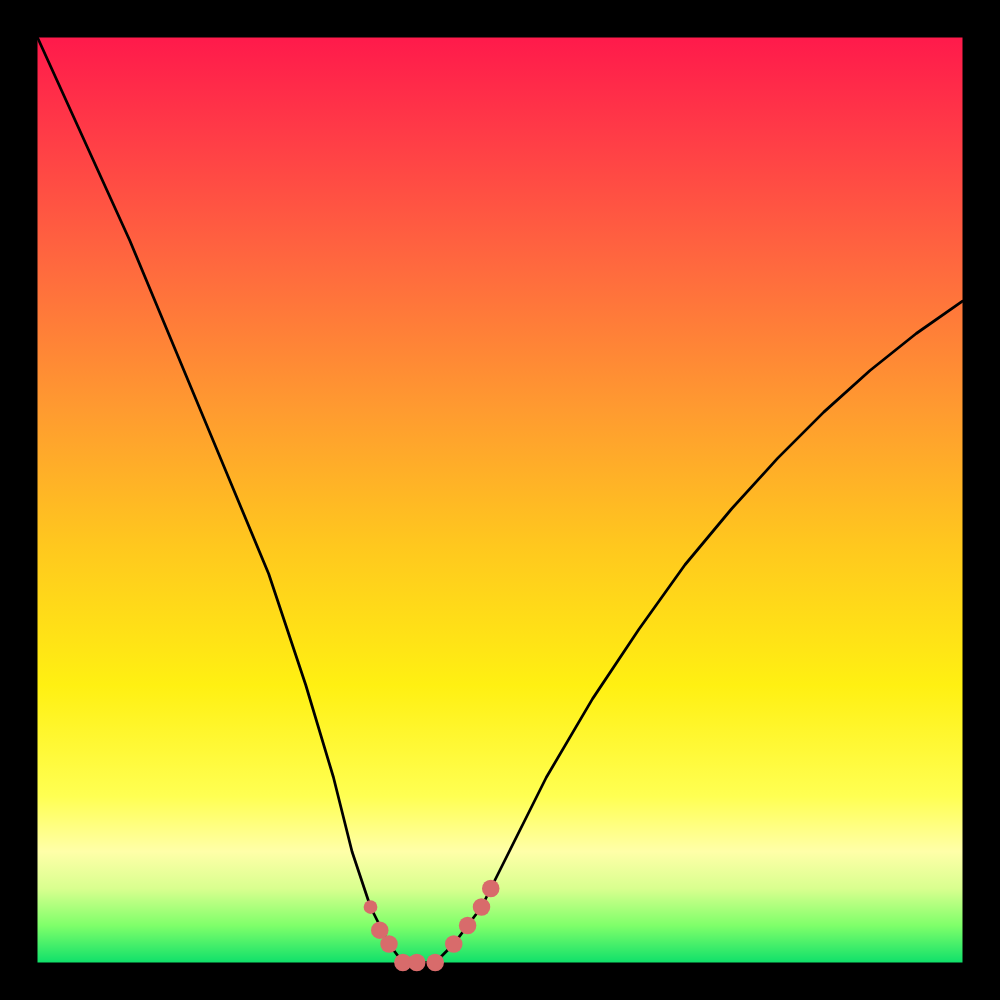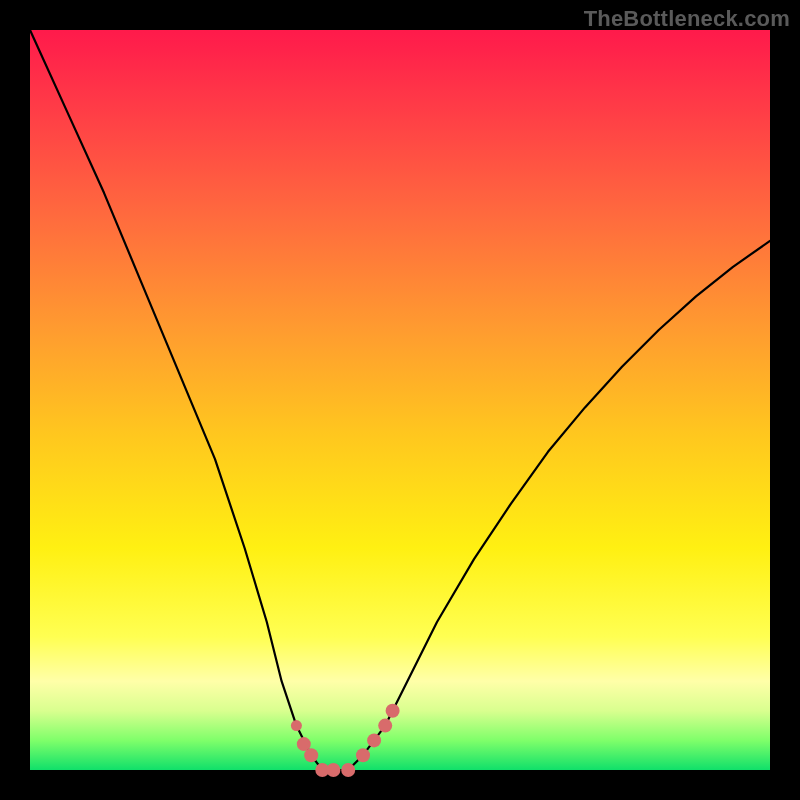--- a/index.html
+++ b/index.html
@@ -62,21 +62,20 @@
     top: 0;
     width: 100%;
     height: 100%;
     overflow: visible;
   }
 </style>
 </head>
 <body>
 
 <div class="stage">
-  <div class="watermark">TheBottleneck.com</div>
 
   <div class="plot">
     <div class="bg-gradient"></div>
     <svg class="curve-layer" viewBox="0 0 740 740" preserveAspectRatio="none">
       <path id="curve-path" fill="none" stroke="#000000" stroke-width="2.2" stroke-linecap="round" stroke-linejoin="round" d="M0.00 0.00 L37.00 81.40 L74.00 162.80 L111.00 251.60 L148.00 340.40 L185.00 429.20 L214.60 518.00 L236.80 592.00 L251.60 651.20 L266.40 695.60 L281.20 725.20 L292.30 740.00 L303.40 740.00 L318.20 740.00 L333.00 725.20 L355.20 695.60 L370.00 666.00 L407.00 592.00 L444.00 529.10 L481.00 473.60 L518.00 421.80 L555.00 377.40 L592.00 336.70 L629.00 299.70 L666.00 266.40 L703.00 236.80 L740.00 210.90"></path>
       <g id="marker-group">
           <circle cx="266.40" cy="695.60" r="5.5" fill="#d86b6b"></circle>
           <circle cx="273.80" cy="714.10" r="7" fill="#d86b6b"></circle>
           <circle cx="281.20" cy="725.20" r="7" fill="#d86b6b"></circle>
           <circle cx="292.30" cy="740.00" r="7" fill="#d86b6b"></circle>

